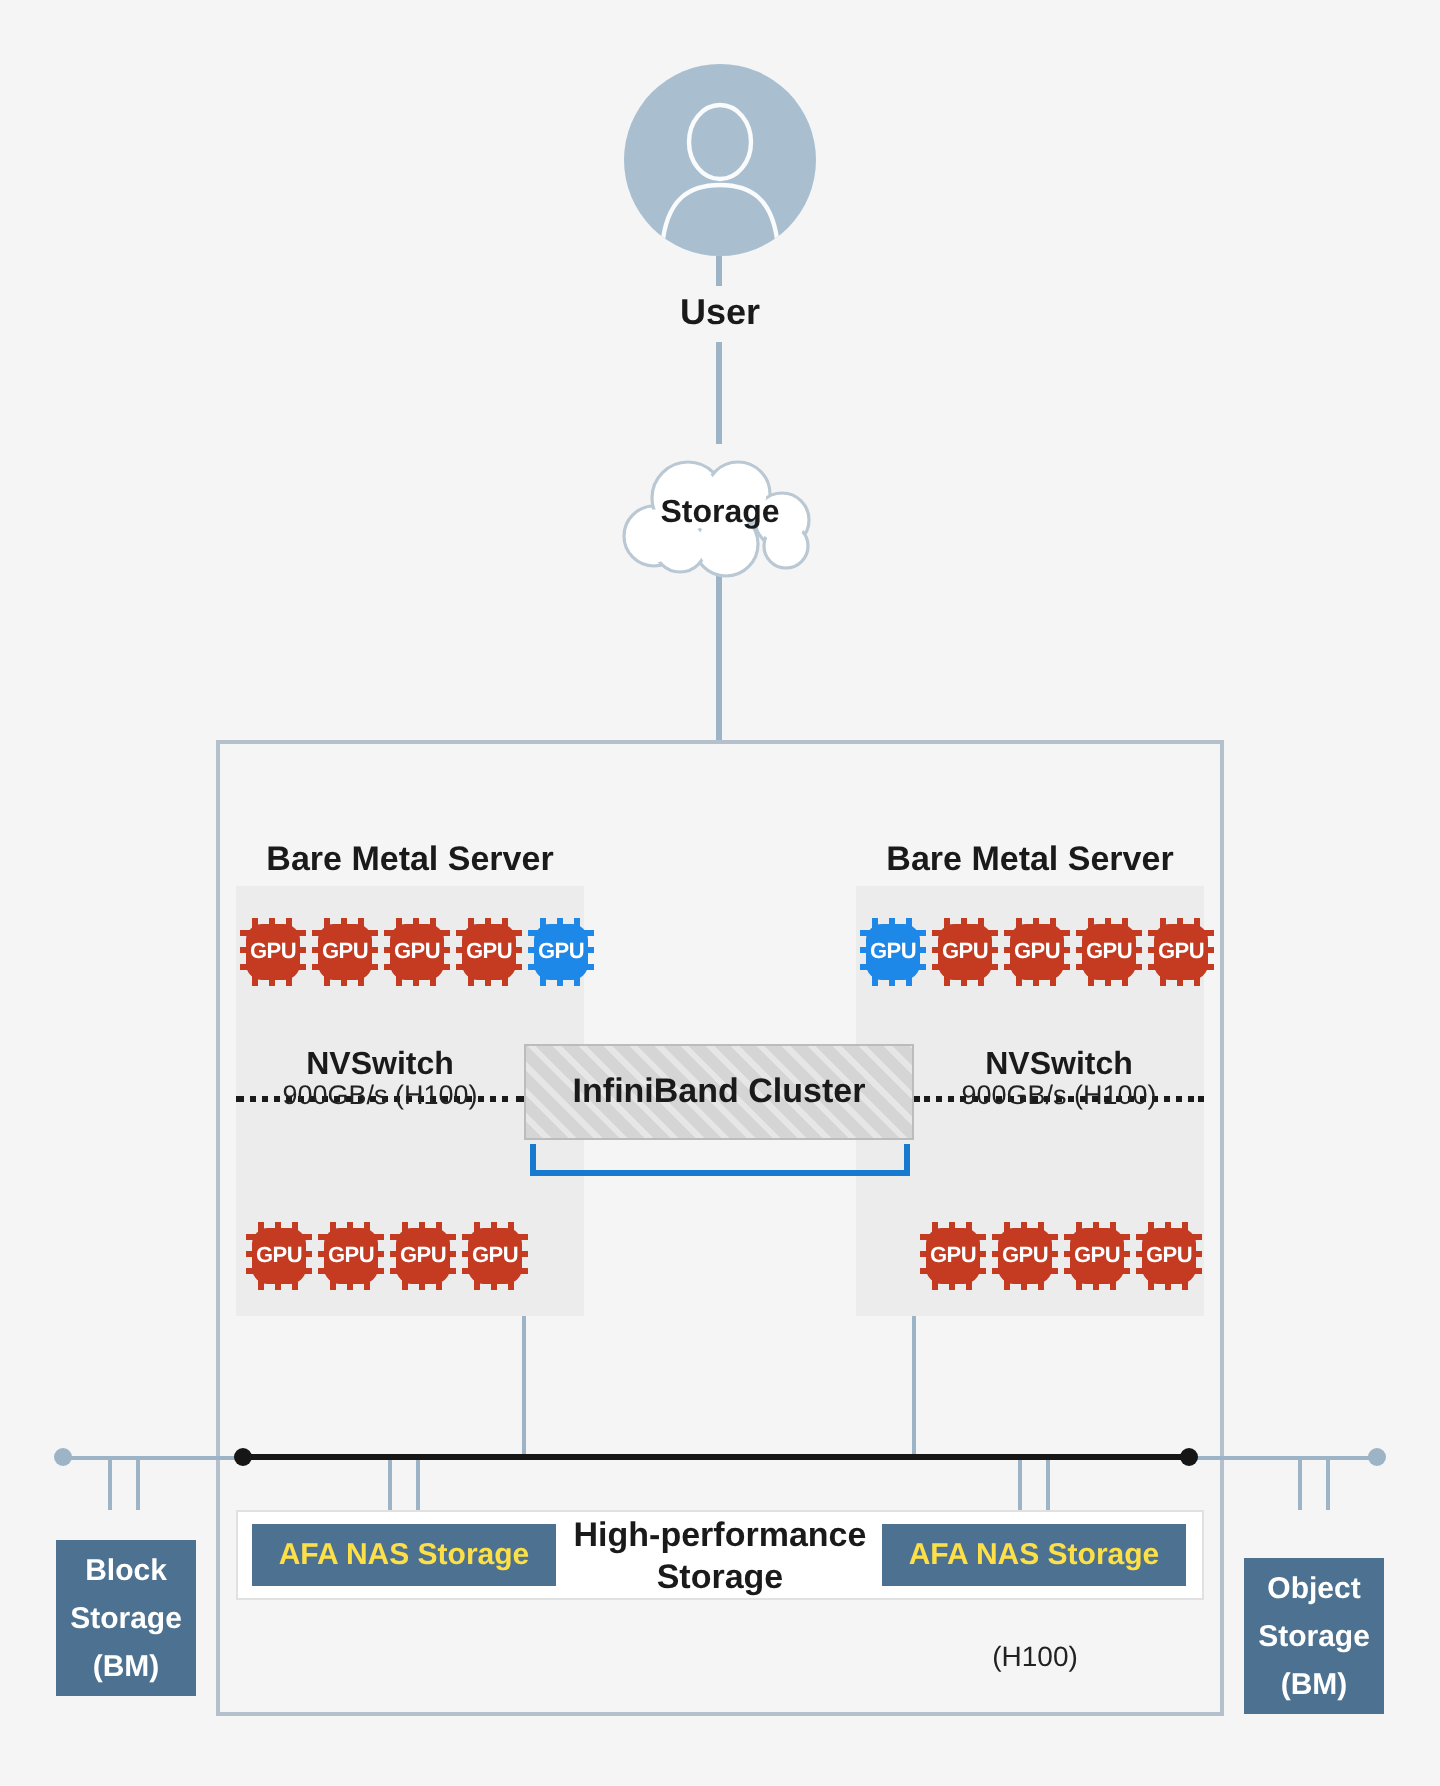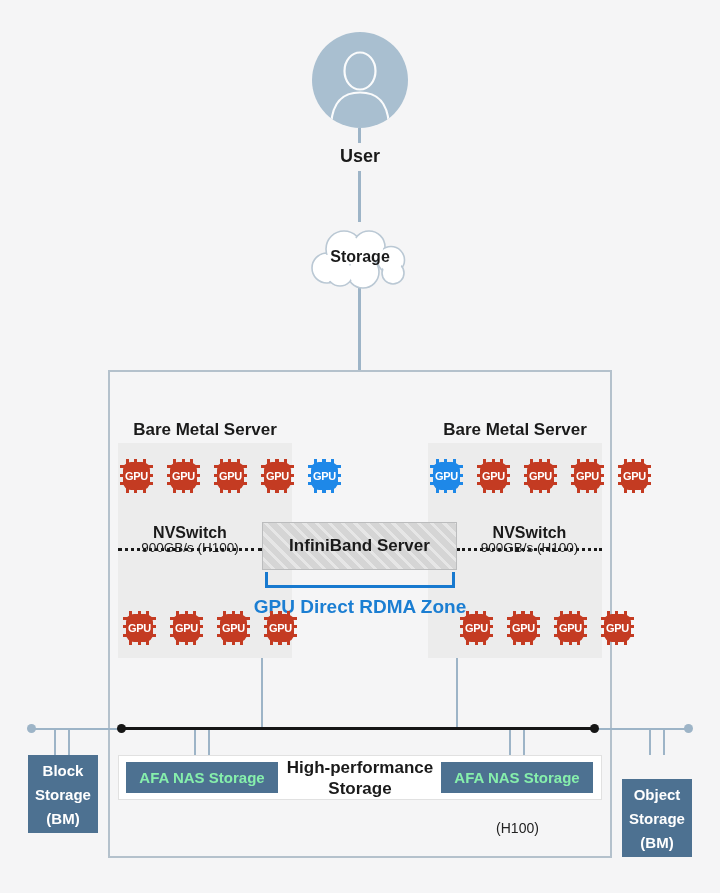--- a/index.html
+++ b/index.html
@@ -23,21 +23,21 @@
     border:2px solid #b4c1cc; }
   .cluster-title-wrap { position:absolute; left:108px; top:356px; width:504px;
     text-align:center; z-index:5; }
   .cluster-title-wrap span { display:inline-block; background:#f5f5f6; padding:0 14px;
     font-size:20px; font-weight:700; }
   .bms { position:absolute; top:420px; width:174px; text-align:center;
     font-size:17px; font-weight:700; }
   .server-box { position:absolute; top:443px; width:174px; height:215px; background:#ececec; }
 
   
-  .gpu-row { position:absolute; display:flex; gap:14px; }
+  .gpu-row { position:absolute; display:flex; gap:3px; }
   .chip { position:relative; width:33px; height:34px; flex:0 0 33px; }
   .chip.red { --c:#c43b22; }
   .chip.blue { --c:#1e88e8; }
   .chip .pv { position:absolute; left:6px; right:6px; top:0; bottom:0; font-style:normal;
     background:repeating-linear-gradient(to right, var(--c) 0 3px, transparent 3px 8.5px); }
   .chip .ph { position:absolute; top:6px; bottom:6px; left:0; right:0; font-style:normal;
     background:repeating-linear-gradient(to bottom, var(--c) 0 3px, transparent 3px 8.5px); }
   .chip .cb { position:absolute; inset:3px; border-radius:8px; background:var(--c);
     color:#fff; display:flex; align-items:center; justify-content:center;
     font-size:11px; font-weight:700; letter-spacing:-0.3px; }
@@ -62,21 +62,21 @@
   .bus-black { position:absolute; left:121px; top:727px; width:474px; height:3px; background:#161616; }
   .dot-gray { position:absolute; width:9px; height:9px; border-radius:50%; background:#9db4c7; }
   .dot-black { position:absolute; width:9px; height:9px; border-radius:50%; background:#161616; }
 
   
   .slate-box { position:absolute; top:755px; width:70px; height:78px; background:#4d7191;
     color:#fff; font-size:15px; font-weight:600; text-align:center; padding-top:4px; line-height:24px; }
   .storage-container { position:absolute; left:118px; top:755px; width:484px; height:45px;
     background:#ffffff; border:1px solid #e1e1e1; }
   .nas-box { position:absolute; top:762px; width:152px; height:31px; background:#4d7191;
-    color:#86efac; display:flex; align-items:center; justify-content:center;
+    color:#fde047; display:flex; align-items:center; justify-content:center;
     font-size:15px; font-weight:600; }
   .hp-label { position:absolute; left:285px; top:758px; width:150px; text-align:center;
     font-size:17px; font-weight:600; line-height:20.5px; }
   .h100-note { position:absolute; left:460px; top:820px; width:115px; text-align:center;
     font-size:14px; color:#222; }
 </style>
 </head>
 <body>
 
 <div id="page">
@@ -191,24 +191,23 @@
 
   <div class="nvs-label" style="left:118px; width:144px;">NVSwitch</div>
   <div class="nvs-dotted" style="left:118px; width:144px;"></div>
   <div class="nvs-bw" style="left:118px; width:144px;">900GB/s (H100)</div>
 
   <div class="nvs-label" style="left:457px; width:145px;">NVSwitch</div>
   <div class="nvs-dotted" style="left:457px; width:145px;"></div>
   <div class="nvs-bw" style="left:457px; width:145px;">900GB/s (H100)</div>
 
   <div class="ib-box">
-    <span>InfiniBand Server</span>
+    <span>InfiniBand Cluster</span>
   </div>
   <div class="rdma-bracket"></div>
-  <div class="rdma-label">GPU Direct RDMA Zone</div>
 
   <div class="gpu-row" style="left:123px; top:611px;">
     <div class="chip red">
         <i class="pv"></i>
         <i class="ph"></i>
         <b class="cb">GPU</b>
       </div>
     <div class="chip red">
         <i class="pv"></i>
         <i class="ph"></i>
@@ -254,21 +253,21 @@
 
   <div class="bus-gray"></div>
   <div class="dot-gray" style="left:27px; top:724px;"></div>
   <div class="dot-gray" style="left:684px; top:724px;"></div>
   <div class="bus-black"></div>
   <div class="dot-black" style="left:117px; top:724px;"></div>
   <div class="dot-black" style="left:590px; top:724px;"></div>
 
   <div class="vline2" style="left:54px; top:730px; height:25px;"></div>
   <div class="vline2" style="left:68px; top:730px; height:25px;"></div>
-  <div class="slate-box" style="left:28px;">
+  <div class="slate-box" style="left:28px;margin-top:15px;">
     <div>Block</div>
     <div>Storage</div>
     <div>(BM)</div>
   </div>
 
   <div class="vline2" style="left:649px; top:730px; height:25px;"></div>
   <div class="vline2" style="left:663px; top:730px; height:25px;"></div>
   <div class="slate-box" style="left:622px;margin-top:24px;">
     <div>Object</div>
     <div>Storage</div>

